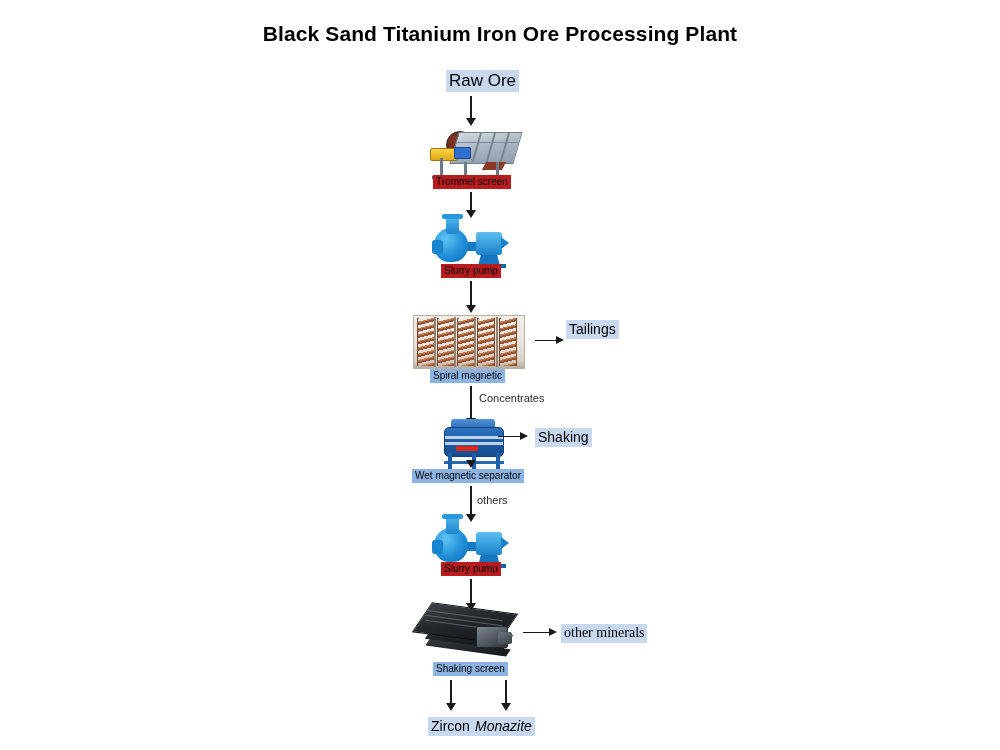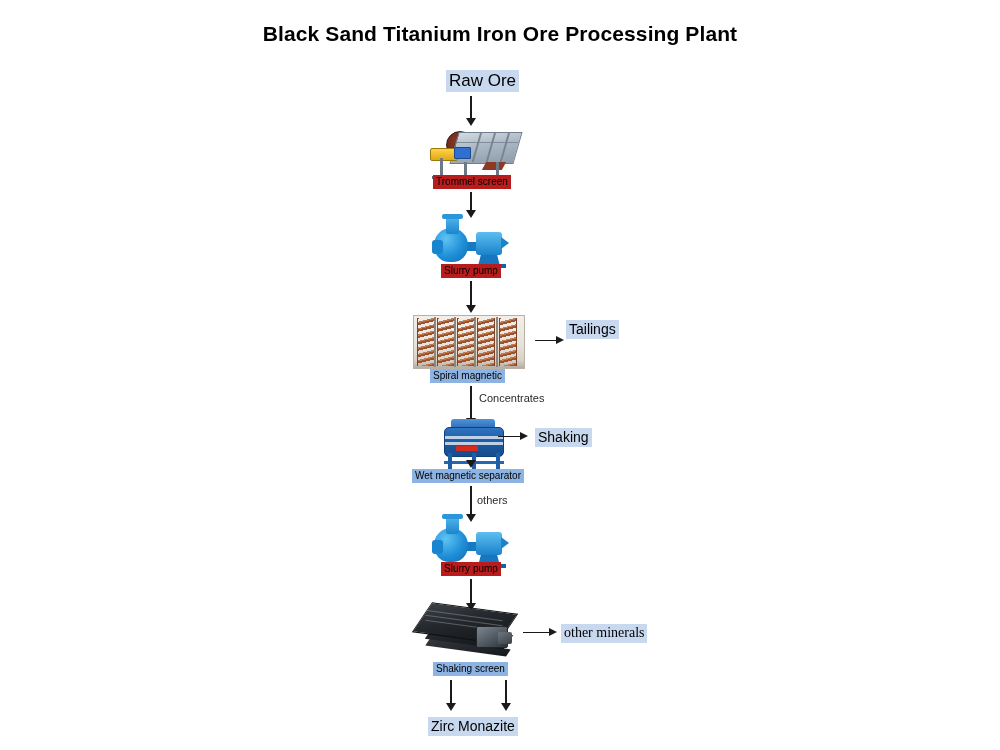--- a/index.html
+++ b/index.html
@@ -398,13 +398,13 @@
 <div class="hl hl-lt mid" style="left:561px; top:624px;font-family:Liberation Serif, serif;">other minerals</div>
 
 <div class="hl hl-st small" style="left:433px; top:662px;">Shaking screen</div>
 
 <div class="vline" style="left:450px; top:680px; height:26px;"></div>
 <div class="arrow-down" style="left:446px; top:703px;"></div>
 <div class="hl hl-lt mid" style="left:428px; top:717px;">Zircon</div>
 
 <div class="vline" style="left:505px; top:680px; height:26px;"></div>
 <div class="arrow-down" style="left:501px; top:703px;"></div>
-<div class="hl hl-lt mid" style="left:455px; top:717px;">Monazite</div>
+<div class="hl hl-lt mid" style="left:472px; top:717px;font-style:italic;">Monazite</div>
 
 </body></html>

